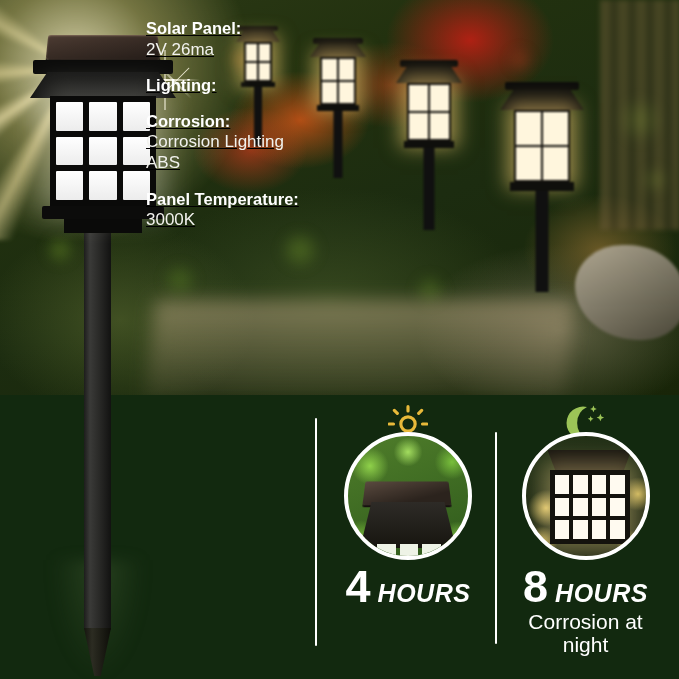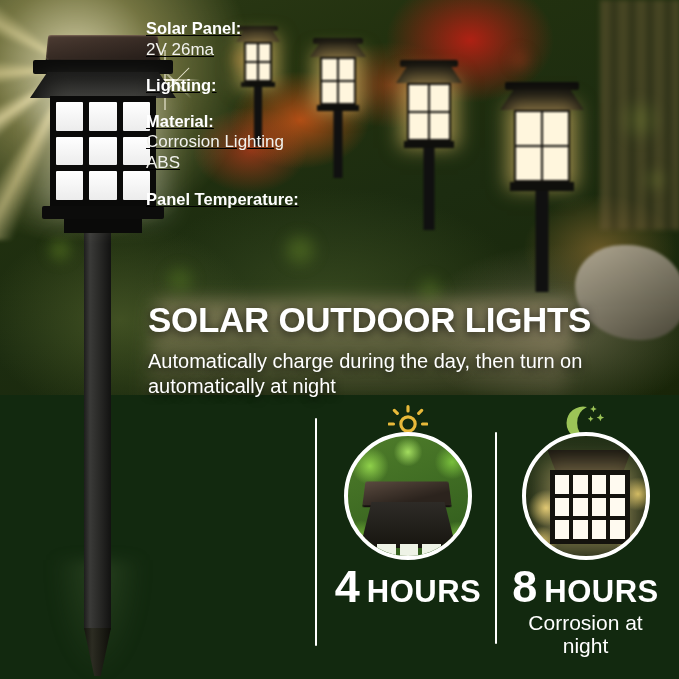--- a/index.html
+++ b/index.html
@@ -233,21 +233,21 @@
   .circ.night .win {
     position:absolute; left:24px; top:34px; width:80px; height:74px;
     background:#14120d; padding:5px;
     display:grid; grid-template-columns:repeat(4,1fr); grid-template-rows:repeat(3,1fr); gap:4px;
     box-shadow:0 0 22px 8px rgba(255,226,150,.4);
   }
   .circ.night .win i { background:#fffaf0; }
 
   .hours { margin-top:6px; display:flex; align-items:baseline; justify-content:center; gap:7px; }
   .hours .num { font-size:45px; font-weight:bold; color:#fff; line-height:.95; }
-  .hours .lbl { font-size:31px; font-weight:bold; color:#fff; letter-spacing:.5px; }
+  .hours .lbl { font-size:25px; font-weight:bold; color:#fff; letter-spacing:.5px;font-style:italic; }
   .feat .sub { margin-top:1px; font-size:21px; color:#fff; line-height:1.1; }
 </style>
 </head>
 <body>
 
 <div class="stage">
 
   <div class="photo">
     <div class="leafy"></div>
     <div class="path"></div>
@@ -326,41 +326,38 @@
         <i></i>
         <i></i>
         <i></i>
         <i></i>
         <i></i>
     </div>
     <div class="skirt"></div>
     <div class="neck"></div>
   </div>
 
-  <div class="headline">
-    <h1>SOLAR OUTDOOR LIGHTS</h1>
-    <p>Automatically charge during the day, then turn on automatically at night</p>
-  </div>
 
   <div class="panel"></div>
 
   <div class="specs">
     <div class="spec">
       <div class="k">Solar Panel:</div>
       <div class="v">2V 26ma</div>
     </div>
     <div class="spec">
       <div class="k">Lighting:</div>
     </div>
     <div class="spec">
-      <div class="k">Material:</div>
+      <div class="k">Corrosion:</div>
       <div class="v">Corrosion Lighting ABS</div>
     </div>
     <div class="spec">
       <div class="k">Panel Temperature:</div>
+      <div class="v">3000K</div>
     </div>
   </div>
 
   <div class="vdiv a"></div>
   <div class="vdiv b"></div>
 
   <div class="feat left">
     <div class="ic">
       <svg width="40" height="40" viewBox="0 0 24 24" fill="none" stroke="#e8b93a" stroke-width="1.9" stroke-linecap="round">
         <circle cx="12" cy="12" r="4.3"></circle>

